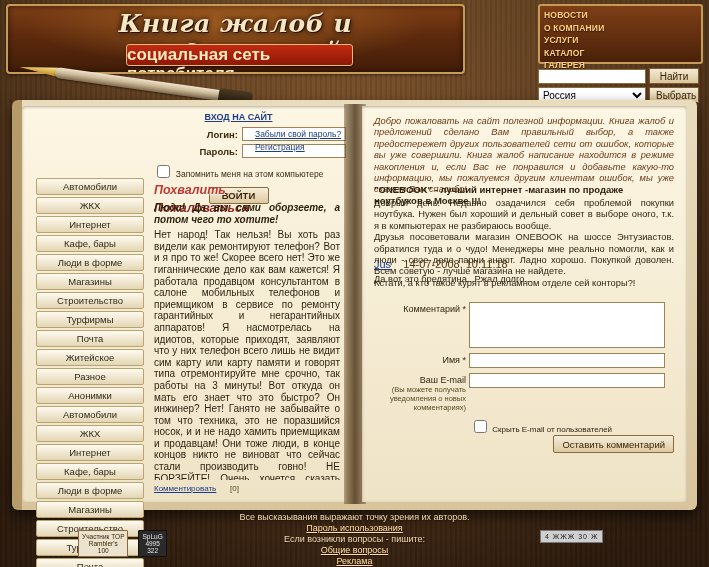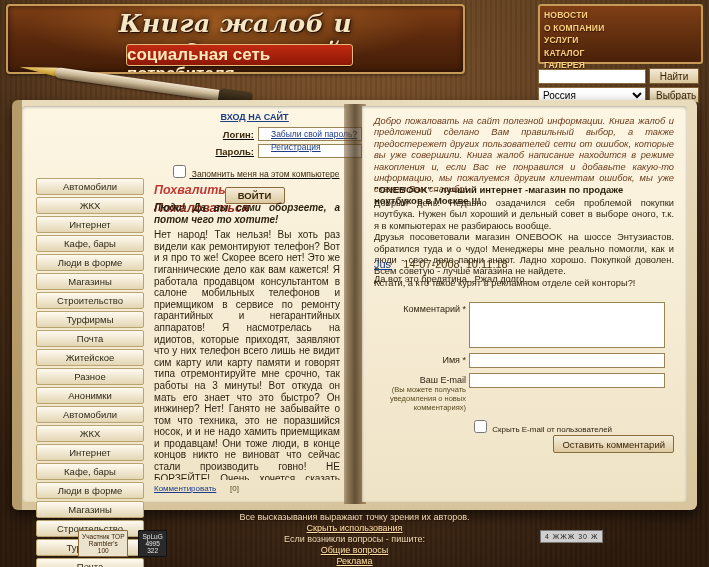--- a/index.html
+++ b/index.html
@@ -112,21 +112,21 @@
     box-shadow:0 1px 3px rgba(0,0,0,.3) inset;
   }
   .page.left{left:10px;width:325px;border-radius:4px 0 0 4px;}
   .page.right{left:350px;width:325px;border-radius:0 4px 4px 0;}
   .spine{
     position:absolute;left:332px;top:4px;width:22px;height:400px;
     background:linear-gradient(90deg,rgba(120,90,50,.5),rgba(60,40,18,.75),rgba(120,90,50,.5));
   }
   
   .login{
-    position:absolute;left:125px;top:6px;width:215px;text-align:center;text-decoration:underline;
+    position:absolute;left:109px;top:6px;width:215px;text-align:center;
   }
   .login .ttl{
     font-size:9px;color:#1a3c8a;font-weight:bold;text-decoration:underline;margin-bottom:5px;
   }
   .login .frow{display:flex;justify-content:flex-end;align-items:center;gap:4px;margin-bottom:3px;}
   .login .frow label{font-size:9.5px;color:#3a2a10;font-weight:bold;}
   .login .frow input{width:104px;height:14px;border:1px solid #9b8congratulations;}
   .login input.txt{width:104px;height:14px;border:1px solid #9b8356;font-size:10px;box-sizing:border-box;}
   .login .lnks{position:absolute;right:-1px;top:16px;text-align:left;width:92px;}
   .login .lnks a{display:block;font-size:8.5px;color:#1a3c8a;text-decoration:underline;line-height:13px;}
@@ -356,21 +356,21 @@
         <input type="checkbox" style="vertical-align: -1px;">
         <span>Скрыть E-mail от пользователей</span>
       </div>
       <button class="submit">Оставить комментарий</button>
     </div>
   </div>
 </div>
 
 <div class="footer">
   <div>Все высказывания выражают точку зрения их авторов.</div>
-  <div><a href="#">Скрыть использования</a></div>
+  <div><a href="#">Пароль использования</a></div>
   <div>Если возникли вопросы - пишите:</div>
   <div><a href="#">Общие вопросы</a></div>
   <div><a href="#">Реклама</a></div>
 
 </div>
 
 <div class="counters">
   <div class="ctr">
     <div>Участник TOP</div>
     <div>Rambler's</div>

